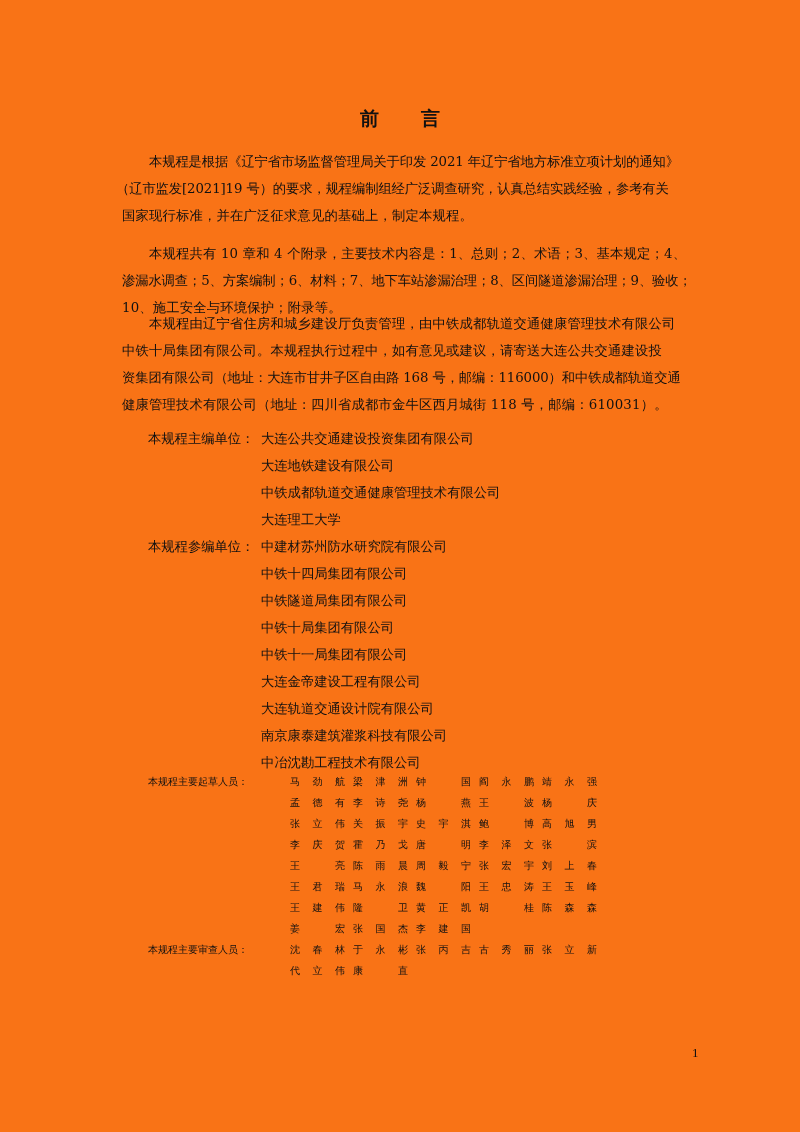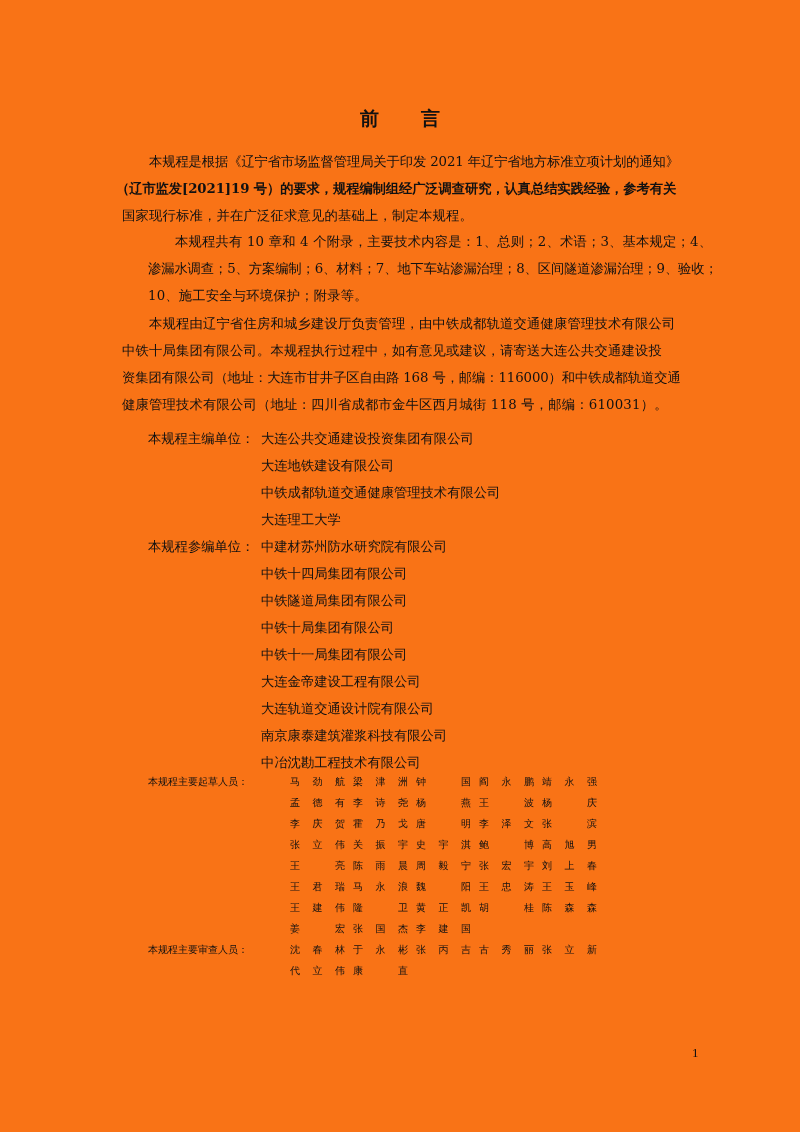--- a/index.html
+++ b/index.html
@@ -29,25 +29,25 @@
 <body>
 
 <div class="page">
 
   <div class="title">
     <span>前</span><span class="gap"></span><span>言</span>
   </div>
 
   <div class="para" style="top:148px;">
     <span class="first" style="letter-spacing:-0.1px;">本规程是根据《辽宁省市场监督管理局关于印发 2021 年辽宁省地方标准立项计划的通知》</span>
-    <span style="margin-left:-6px;letter-spacing:-0.1px;font-weight:bold;">（辽市监发[2021]19 号）的要求，规程编制组经广泛调查研究，认真总结实践经验，参考有关</span>
+    <span style="margin-left:-6px;letter-spacing:-0.1px;">（辽市监发[2021]19 号）的要求，规程编制组经广泛调查研究，认真总结实践经验，参考有关</span>
     <span>国家现行标准，并在广泛征求意见的基础上，制定本规程。</span>
   </div>
 
-  <div class="para" style="top:228px;margin-left:26px;">
+  <div class="para" style="top:240px;">
     <span class="first">本规程共有 10 章和 4 个附录，主要技术内容是：1、总则；2、术语；3、基本规定；4、</span>
     <span style="letter-spacing:-0.1px;">渗漏水调查；5、方案编制；6、材料；7、地下车站渗漏治理；8、区间隧道渗漏治理；9、验收；</span>
     <span>10、施工安全与环境保护；附录等。</span>
   </div>
 
   <div class="para" style="top:310px;">
     <span class="first">本规程由辽宁省住房和城乡建设厅负责管理，由中铁成都轨道交通健康管理技术有限公司</span>
     <span>中铁十局集团有限公司。本规程执行过程中，如有意见或建议，请寄送大连公共交通建设投</span>
     <span style="letter-spacing:-0.1px;">资集团有限公司（地址：大连市甘井子区自由路 168 号，邮编：116000）和中铁成都轨道交通</span>
     <span>健康管理技术有限公司（地址：四川省成都市金牛区西月城街 118 号，邮编：610031）。</span>
@@ -123,33 +123,33 @@
     <div class="people-row">
       <div class="people-label"></div>
       <div class="person">孟德有</div>
       <div class="person">李诗尧</div>
       <div class="person">杨燕</div>
       <div class="person">王波</div>
       <div class="person">杨庆</div>
     </div>
     <div class="people-row">
       <div class="people-label"></div>
+      <div class="person">张立伟</div>
+      <div class="person">关振宇</div>
+      <div class="person">史宇淇</div>
+      <div class="person">鲍博</div>
+      <div class="person">高旭男</div>
+    </div>
+    <div class="people-row">
+      <div class="people-label"></div>
       <div class="person">李庆贺</div>
       <div class="person">霍乃戈</div>
       <div class="person">唐明</div>
       <div class="person">李泽文</div>
       <div class="person">张滨</div>
-    </div>
-    <div class="people-row">
-      <div class="people-label"></div>
-      <div class="person">张立伟</div>
-      <div class="person">关振宇</div>
-      <div class="person">史宇淇</div>
-      <div class="person">鲍博</div>
-      <div class="person">高旭男</div>
     </div>
     <div class="people-row">
       <div class="people-label"></div>
       <div class="person">王亮</div>
       <div class="person">陈雨晨</div>
       <div class="person">周毅宁</div>
       <div class="person">张宏宇</div>
       <div class="person">刘上春</div>
     </div>
     <div class="people-row">

